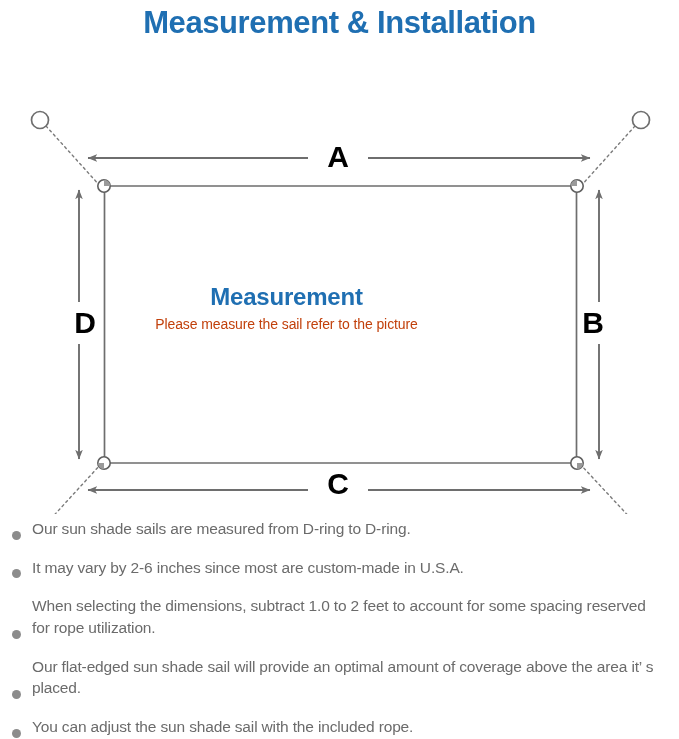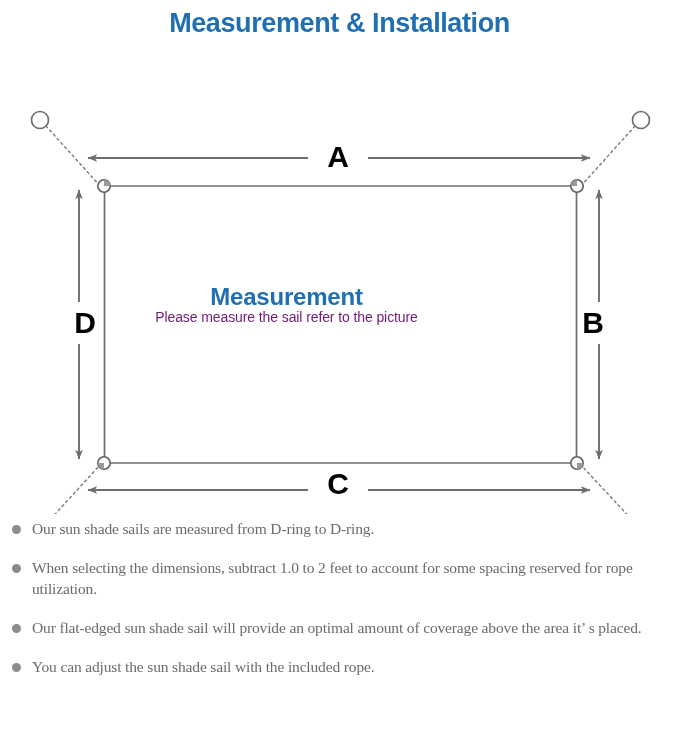--- a/index.html
+++ b/index.html
@@ -21,21 +21,21 @@
   .title-bar {
     width: 100%;
     height: 44px;
     display: flex;
     align-items: center;
     justify-content: center;
     padding-top: 2px;
   }
   .title-text {
     font-family: "Liberation Sans", sans-serif;
-    font-size: 27px;
+    font-size: 31px;
     font-weight: bold;
     color: #1f6fb2;
     letter-spacing: -0.4px;
     white-space: nowrap;
   }
 
   
   .diagram-wrap {
     position: relative;
     width: 679px;
@@ -58,22 +58,23 @@
     pointer-events: none;
   }
   .center-title {
     font-size: 24px;
     font-weight: bold;
     color: #1f6fb2;
     line-height: 1.05;
     letter-spacing: -0.2px;
   }
   .center-sub {
+    margin-top: 7px;
     font-size: 14px;
-    color: #701a75;
+    color: #c2410c;
     letter-spacing: -0.1px;
   }
 
   .dim-letter {
     position: absolute;
     font-family: "Liberation Sans", sans-serif;
     font-size: 30px;
     font-weight: bold;
     color: #000000;
     line-height: 1;
@@ -88,23 +89,22 @@
   
   .notes {
     position: absolute;
     left: 0;
     top: 518px;
     width: 679px;
     padding: 0 14px 0 12px;
   }
   .note-item {
     display: flex;
-    align-items: flex-start;
+    align-items: flex-end;
     margin-bottom: 17px;
-    font-family: Liberation Serif, serif;
   }
   .note-bullet {
     flex: 0 0 auto;
     width: 9px;
     height: 9px;
     border-radius: 50%;
     background: #8c8c8c;
     margin: 7px 11px 0 0;
   }
   .note-text {
@@ -190,20 +190,24 @@
   <div class="dim-letter" id="dim-d">D</div>
 </div>
 
 <div class="notes">
   <div class="note-item">
     <span class="note-bullet"></span>
     <span class="note-text">Our sun shade sails are measured from D-ring to D-ring.</span>
   </div>
   <div class="note-item">
     <span class="note-bullet"></span>
+    <span class="note-text">It may vary by 2-6 inches since most are custom-made in U.S.A.</span>
+  </div>
+  <div class="note-item">
+    <span class="note-bullet"></span>
     <span class="note-text">When selecting the dimensions, subtract 1.0 to 2 feet to account for some spacing reserved for rope utilization.</span>
   </div>
   <div class="note-item">
     <span class="note-bullet"></span>
     <span class="note-text">Our flat-edged sun shade sail will provide an optimal amount of coverage above the area it’ s placed.</span>
   </div>
   <div class="note-item">
     <span class="note-bullet"></span>
     <span class="note-text">You can adjust the sun shade sail with the included rope.</span>
   </div>

